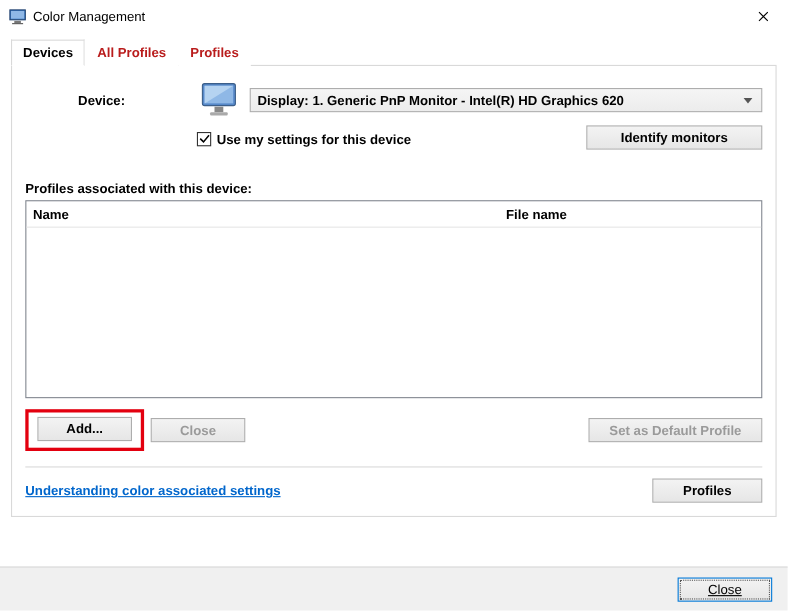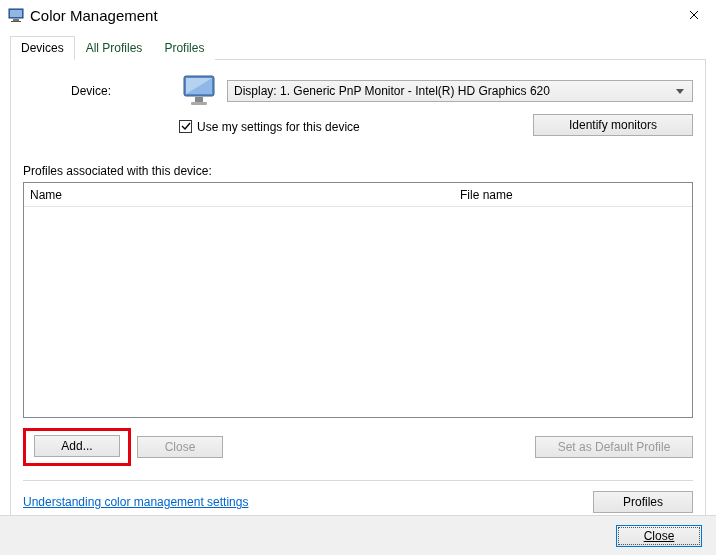--- a/index.html
+++ b/index.html
@@ -1,40 +1,40 @@
 <!DOCTYPE html>
 <html><head>
   <meta charset="utf-8">
   <style>
     * { box-sizing: border-box; font-family: "Segoe UI", Tahoma, sans-serif; }
     body { margin: 0; background: #fff; width: 716px; height: 555px; overflow: hidden; font-size: 12px; color: #000; }
     .titlebar { display: flex; align-items: center; height: 30px; padding: 0 0 0 8px; }
     .titlebar-icon { width: 16px; height: 16px; margin-right: 6px; display: flex; align-items: center; justify-content: center; }
-    .title { flex: 1; font-size: 15px; }
+    .title { flex: 1; font-size: 12px; }
     .close-btn { width: 45px; height: 30px; display: flex; align-items: center; justify-content: center; cursor: pointer; }
     .close-btn svg { width: 10px; height: 10px; }
-    .content { padding: 6px 10px 16px 10px; }
+    .content { padding: 6px 10px 16px 10px; font-weight: bold; }
     .tabs { display: flex; position: relative; z-index: 2; }
     .tab { padding: 4px 10px; font-size: 12px; border: 1px solid transparent; cursor: pointer; background: #fff; }
     .tab.active { border: 1px solid #d9d9d9; border-bottom: 1px solid #fff; background: #fff; }
-    .tab.inactive { color: #14532d; border: 1px solid transparent; }
+    .tab.inactive { color: #b91c1c; border: 1px solid transparent; }
     .panel { border: 1px solid #d9d9d9; margin-top: -1px; padding: 14px 12px 12px 12px; }
     .row { display: flex; align-items: center; }
     .device-label { width: 110px; margin-left: 48px; }
     .monitor-icon { width: 40px; height: 34px; display: flex; align-items: center; justify-content: center; margin-right: 6px; }
     .device-select { flex: 1; height: 22px; border: 1px solid #adadad; background: linear-gradient(#f5f5f5,#ececec); padding: 0 22px 0 6px; display: flex; align-items: center; font-size: 12px; position: relative; cursor: pointer; }
     .device-select::after { content: ""; position: absolute; right: 8px; top: 50%; margin-top: -2px; border-left: 4px solid transparent; border-right: 4px solid transparent; border-top: 5px solid #555; }
     .check-row { display: flex; align-items: flex-start; margin-top: 6px; margin-left: 156px; }
     .checkbox { width: 13px; height: 13px; border: 1px solid #333; margin-right: 5px; display: flex; align-items: center; justify-content: center; }
     .checkbox svg { width: 10px; height: 9px; }
     .btn { height: 22px; border: 1px solid #adadad; background: linear-gradient(#f3f3f3,#e6e6e6); font-size: 12px; display: inline-flex; align-items: center; justify-content: center; cursor: pointer; }
     .btn.disabled { color: #9a9a9a; cursor: default; }
     .identify-btn { width: 160px; margin-left: auto; }
     .section-label { margin-top: 28px; margin-bottom: 4px; }
-    .listview { border: 1px solid #828790; height: 236px; background: #fff; }
+    .listview { border: 1px solid #828790; height: 180px; background: #fff; }
     .lv-header { display: flex; height: 24px; border-bottom: 1px solid #e5e5e5; }
     .lv-col { display: flex; align-items: center; padding-left: 6px; font-size: 12px; }
     .lv-col.name { width: 430px; }
     .lv-col.file { flex: 1; }
     .button-row { display: flex; margin-top: 10px; gap: 6px; align-items: center; }
     .highlight-box { border: 3px solid #e3000f; padding: 4px 8px 6px 8px; display: inline-flex; }
     .add-btn { width: 86px; }
     .remove-btn { width: 86px; }
     .default-btn { width: 158px; margin-left: auto; }
     .divider { height: 1px; background: #d9d9d9; margin: 14px 0 10px 0; }
@@ -121,21 +121,21 @@
         <span>Close</span>
       </div>
       <div class="btn default-btn disabled">
         <span>Set as Default Profile</span>
       </div>
     </div>
 
     <div class="divider"></div>
 
     <div class="bottom-row">
-      <span class="link">Understanding color management settings</span>
+      <span class="link">Understanding color associated settings</span>
       <div class="btn profiles-btn">
         <span>Profiles</span>
       </div>
     </div>
   </div>
 </div>
 
 <div class="footer">
   <div class="close-button">
     <span>Close</span>

